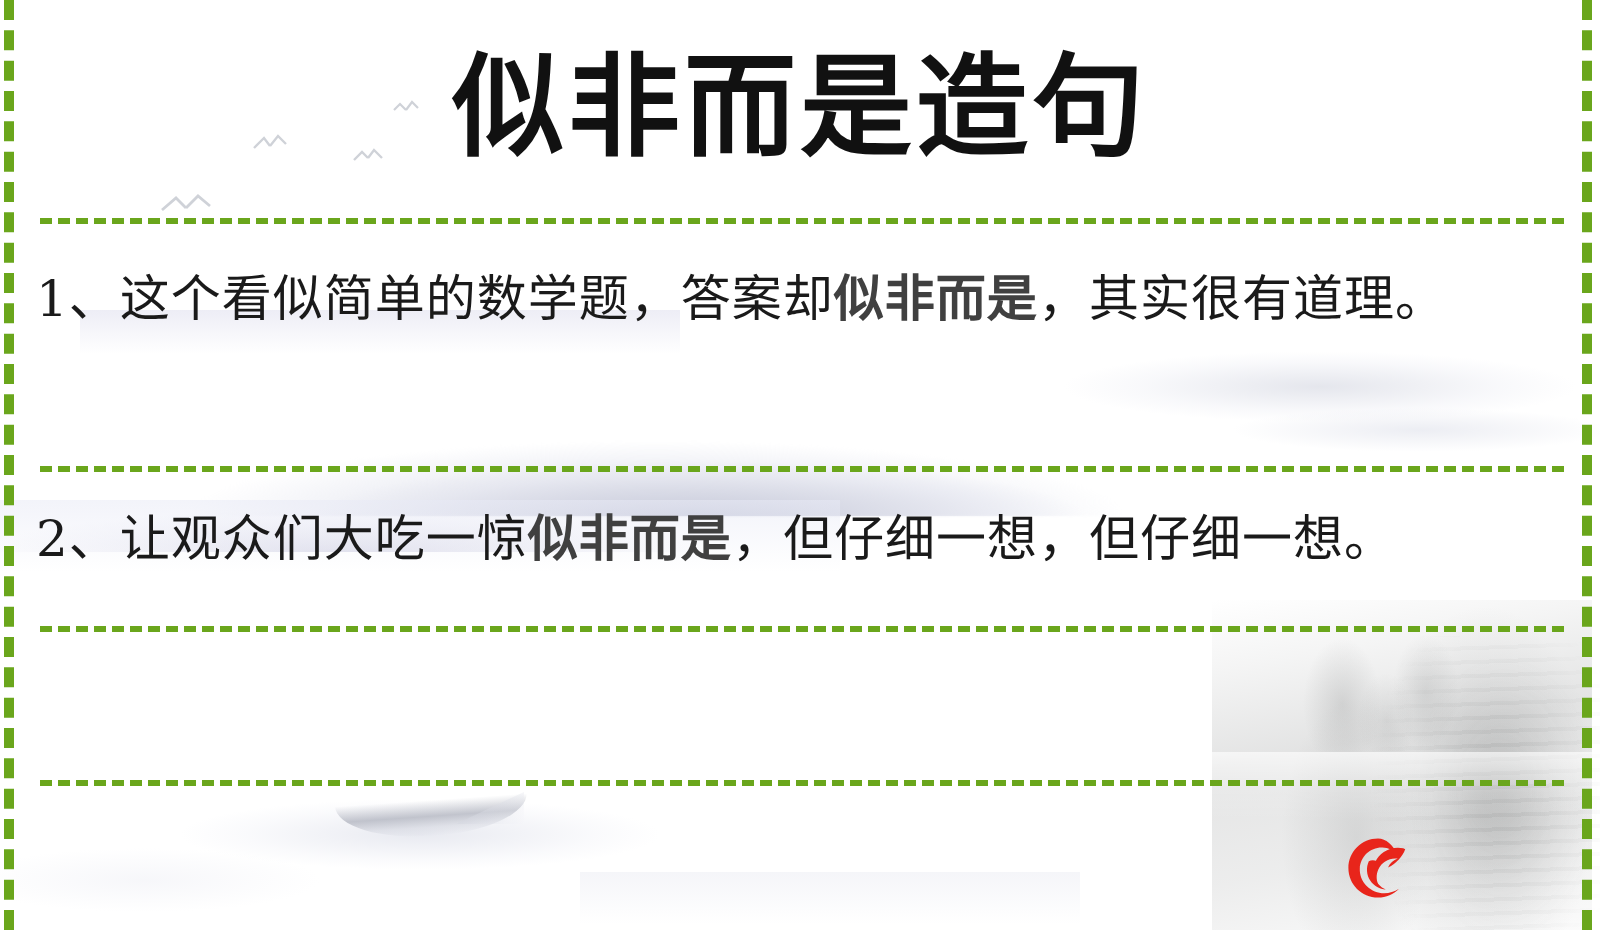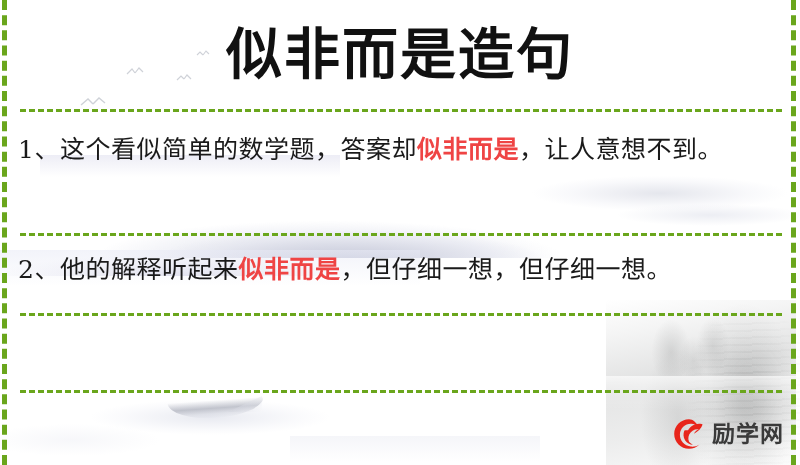--- a/index.html
+++ b/index.html
@@ -236,21 +236,21 @@
     line-height: 42px;
     color: #1a1a1a;
     letter-spacing: 0.5px;
     text-align: justify;
   }
   .s1 { top: 129px; }
   .s2 { top: 249px; }
   .s3 { top: 327px; }
 
   .kw {
-    color: #ef4444;
+    color: #404040;
     font-weight: 700;
   }
 
   
   .logo {
     position: absolute;
     left: 672px;
     top: 417px;
     display: flex;
     align-items: center;
@@ -325,25 +325,25 @@
   <div class="divider d1"></div>
   <div class="divider d2"></div>
   <div class="divider d3"></div>
   <div class="divider d4"></div>
 
   <div class="content">
 
     <div class="title">似非而是造句</div>
 
     <div class="sentence s1">
-      <span>1、</span><span>这个看似简单的数学题，答案却</span><span class="kw">似非而是</span><span>，让人意想不到。</span>
+      <span>1、</span><span>这个看似简单的数学题，答案却</span><span class="kw">似非而是</span><span>，其实很有道理。</span>
     </div>
 
     <div class="sentence s2">
-      <span>2、</span><span>他的解释听起来</span><span class="kw">似非而是</span><span>，但仔细一想，但仔细一想。</span>
+      <span>2、</span><span>让观众们大吃一惊</span><span class="kw">似非而是</span><span>，但仔细一想，但仔细一想。</span>
     </div>
 
 
   </div>
 
   <div class="logo">
     <span class="logo-mark">
       <svg width="34" height="34" viewBox="0 0 34 34">
         <path d="M17 2.2 C8.8 2.2 2.2 8.8 2.2 17 C2.2 25.2 8.8 31.8 17 31.8
                  C21.1 31.8 24.8 30.1 27.5 27.4
@@ -359,16 +359,15 @@
                  C18.9 13.8 22.9 11.7 26.9 12.3
                  C24.7 13.0 22.9 14.6 22.0 16.8
                  C26.3 14.6 29.3 11.2 30.6 7.6 Z" fill="#e8251b"></path>
         <path d="M12.4 13.6 C11.0 16.7 11.2 20.4 13.2 23.4
                  C15.0 26.1 17.9 27.6 20.9 27.7
                  C18.2 26.6 16.1 24.4 15.3 21.6
                  C14.5 18.8 15.0 15.9 16.5 13.6
                  C14.9 13.0 13.5 13.1 12.4 13.6 Z" fill="#e8251b"></path>
       </svg>
     </span>
-    <span class="logo-text">励学网</span>
   </div>
 
 </div>
 
 </body></html>

